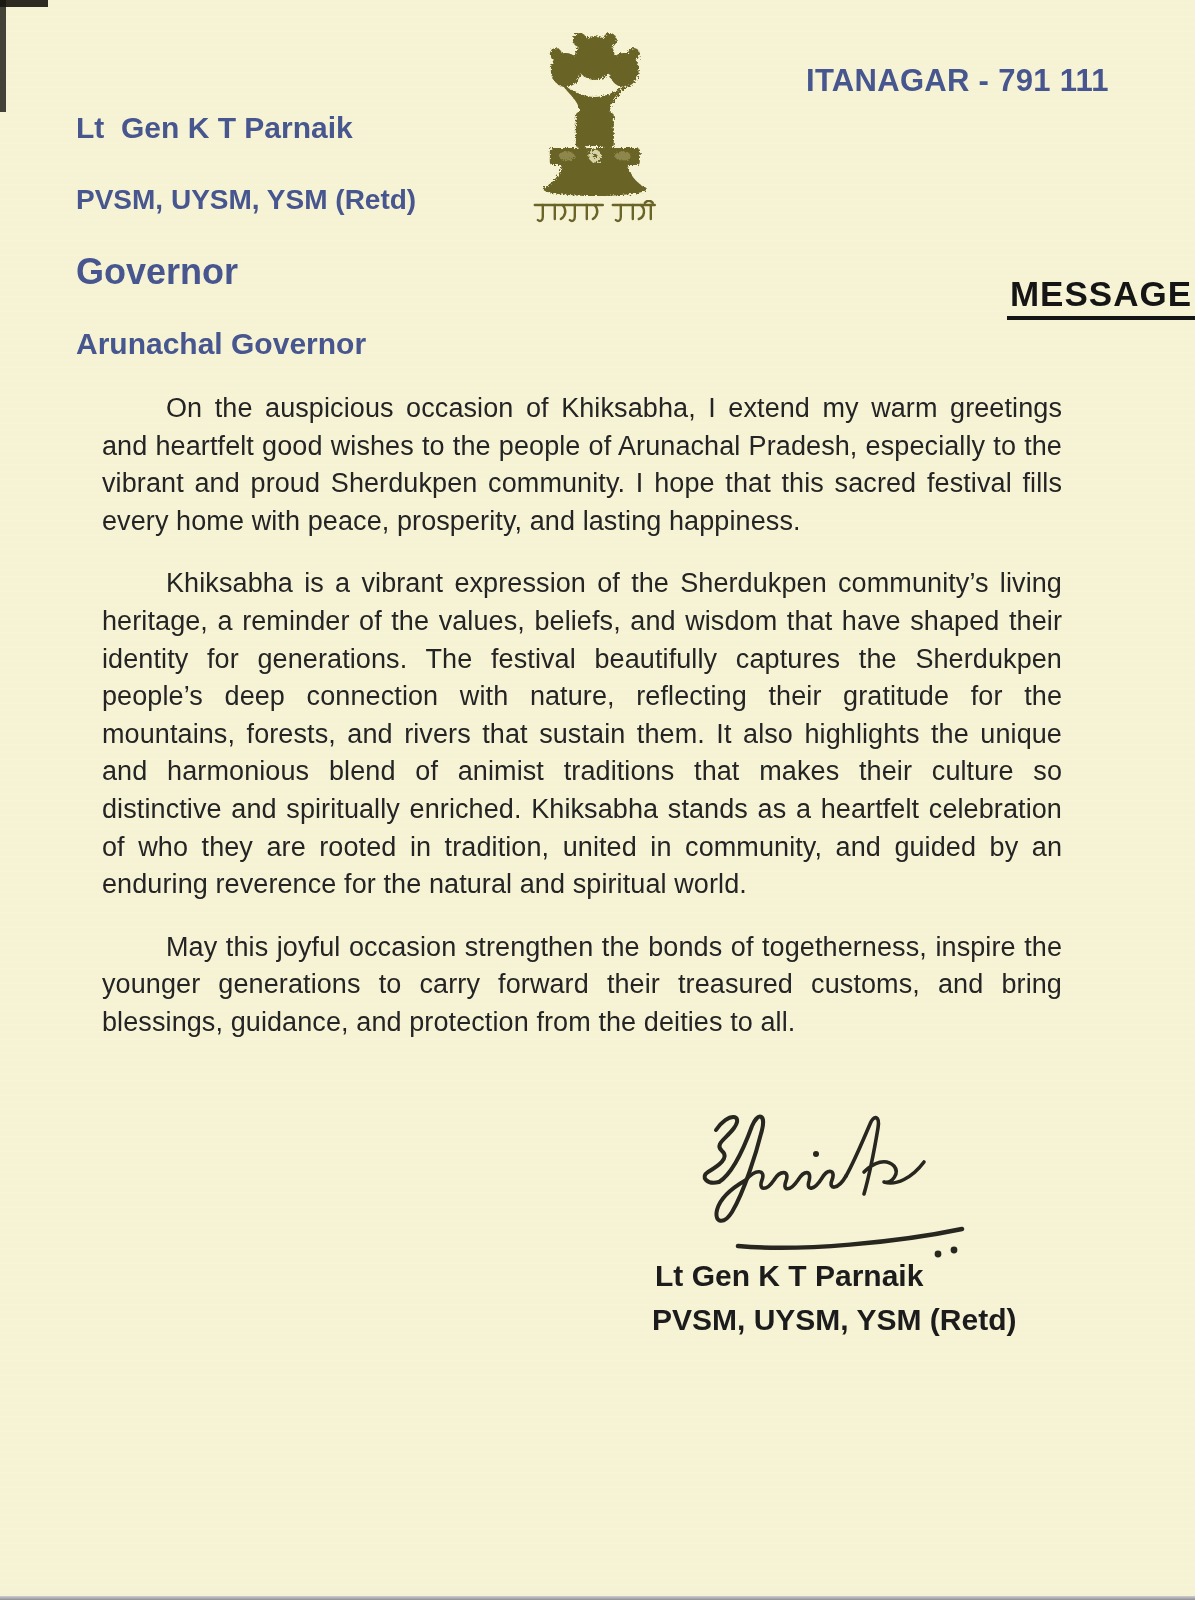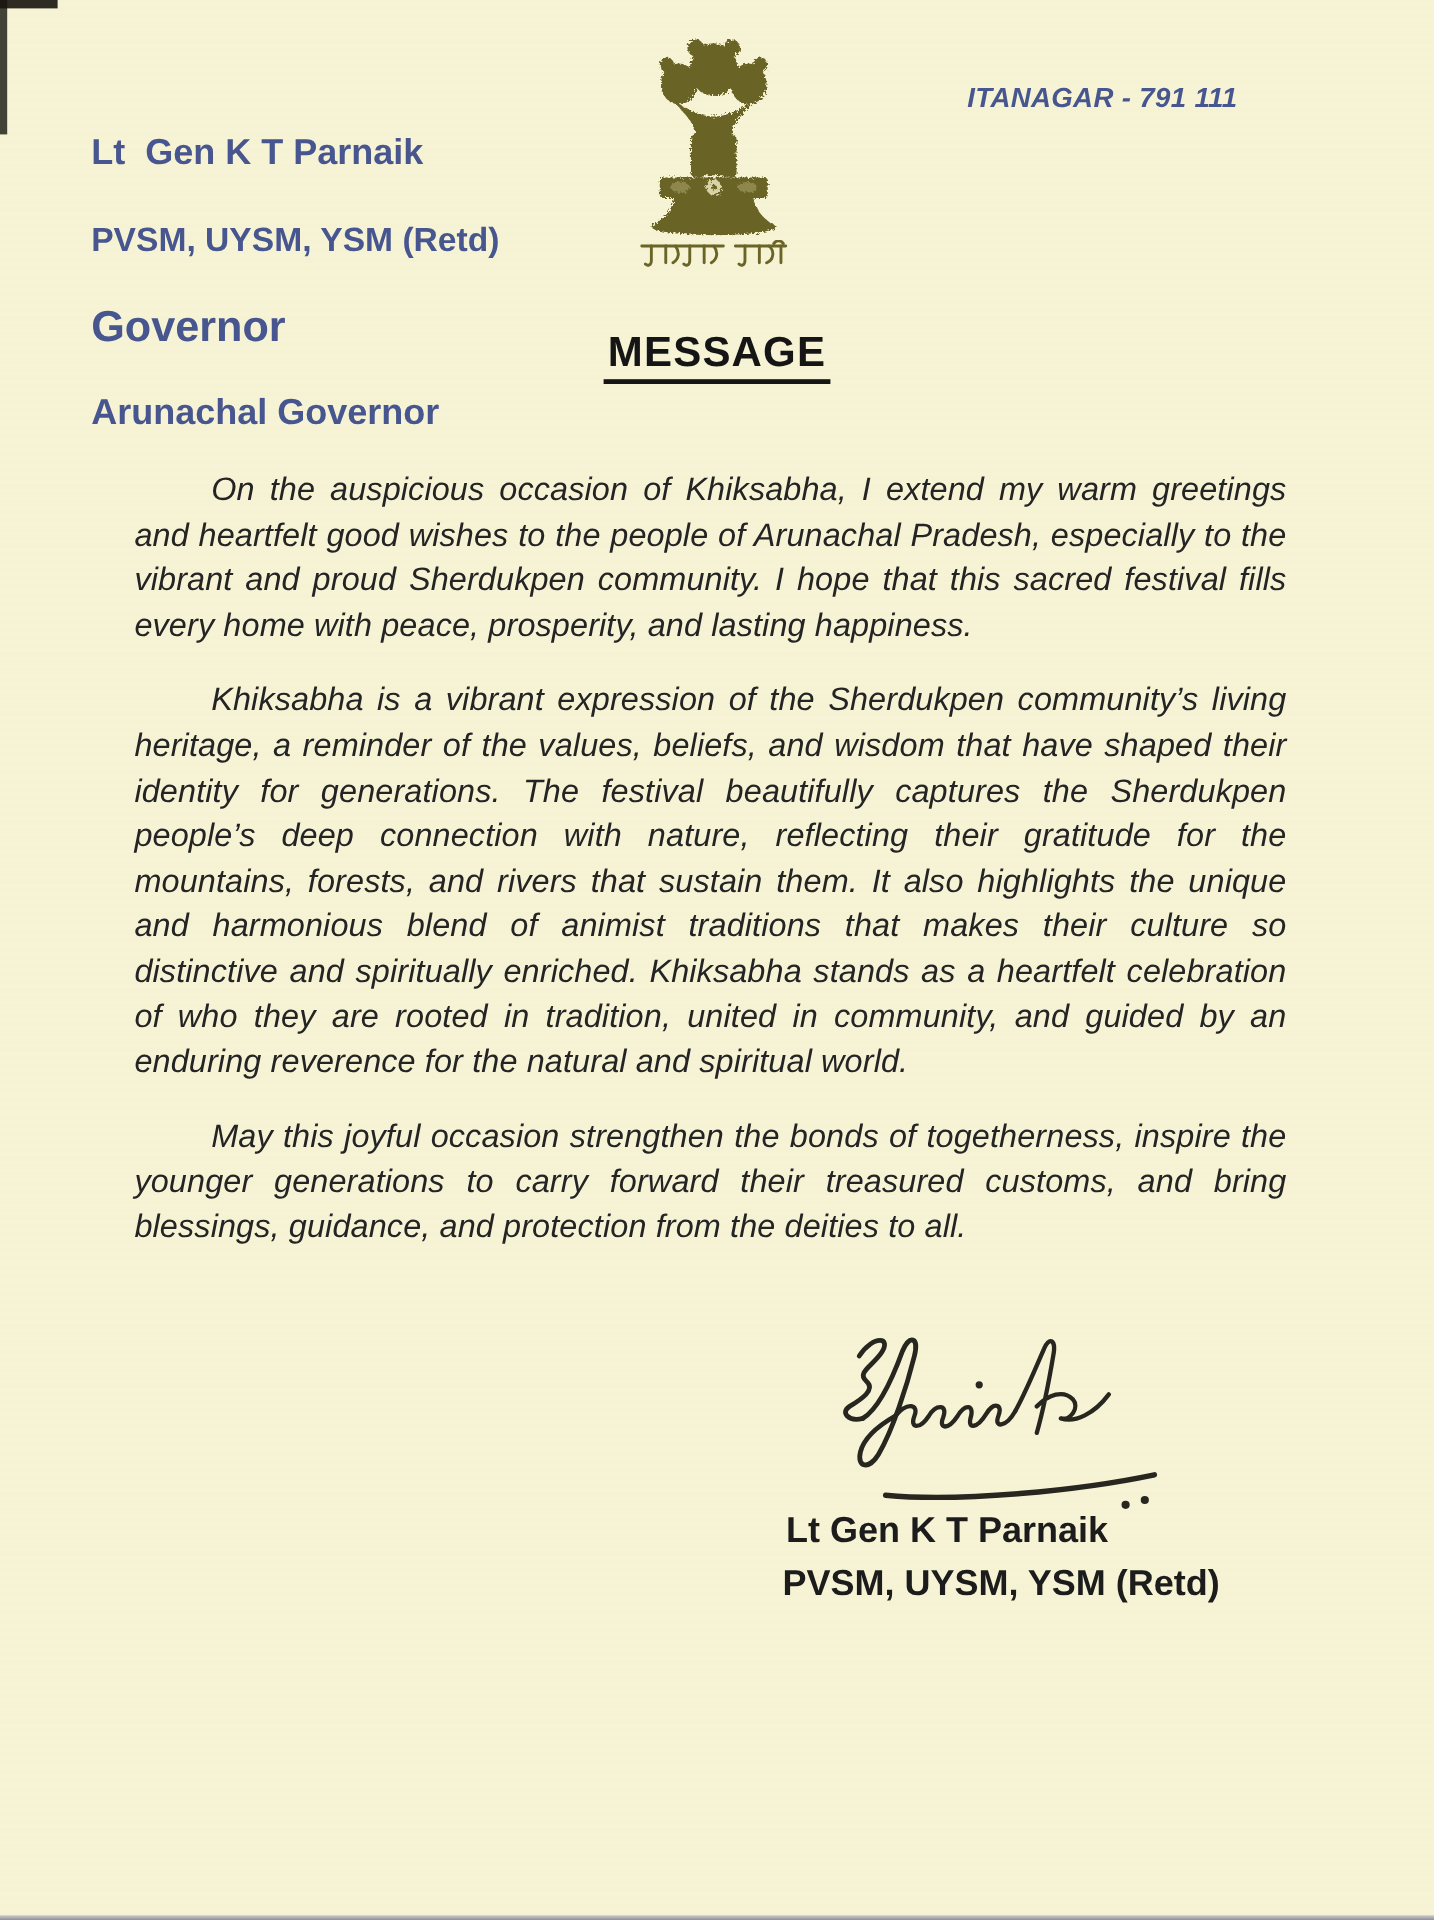--- a/index.html
+++ b/index.html
@@ -37,37 +37,36 @@
     top:24px; width:160px; text-align:center;
   }
   .emblem svg { display:block; margin:0 auto; }
   .emblem .motto-svg { margin-top:4px; }
 
   .office {
     position:absolute; left:806px; top:66px;
     color:#47568f; font-weight:bold;
   }
   .office .o1 { font-size:29px; line-height:34px; letter-spacing:.5px; }
-  .office .o2 { font-size:23px; line-height:30px; letter-spacing:.3px;font-style:italic; }
+  .office .o2 { font-size:31px; line-height:30px; letter-spacing:.3px; }
 
   
-  .title-wrap { position:absolute; top:274px; left:0; width:100%; text-align:center; }
+  .title-wrap { position:absolute; top:274px; left:0; width:100%; text-align:right; }
   .title {
     display:inline-block;
     font-size:35px; font-weight:bold; color:#151515;
     letter-spacing:1px;
     border-bottom:4px solid #151515;
     padding:0 3px 2px 3px;
   }
 
   
   .bodytext {
-    position:absolute; left:112px; top:390px; width:960px;
+    position:absolute; left:102px; top:390px; width:960px;
     color:#242424;
-    font-style:italic;
   }
   .bodytext p {
     margin:0 0 25px 0;
     font-size:27px; line-height:37.6px;
     text-align:justify; text-indent:64px;
     letter-spacing:.1px;
   }
 
   
   .sig-svg  { position:absolute; left:620px; top:1108px; }

